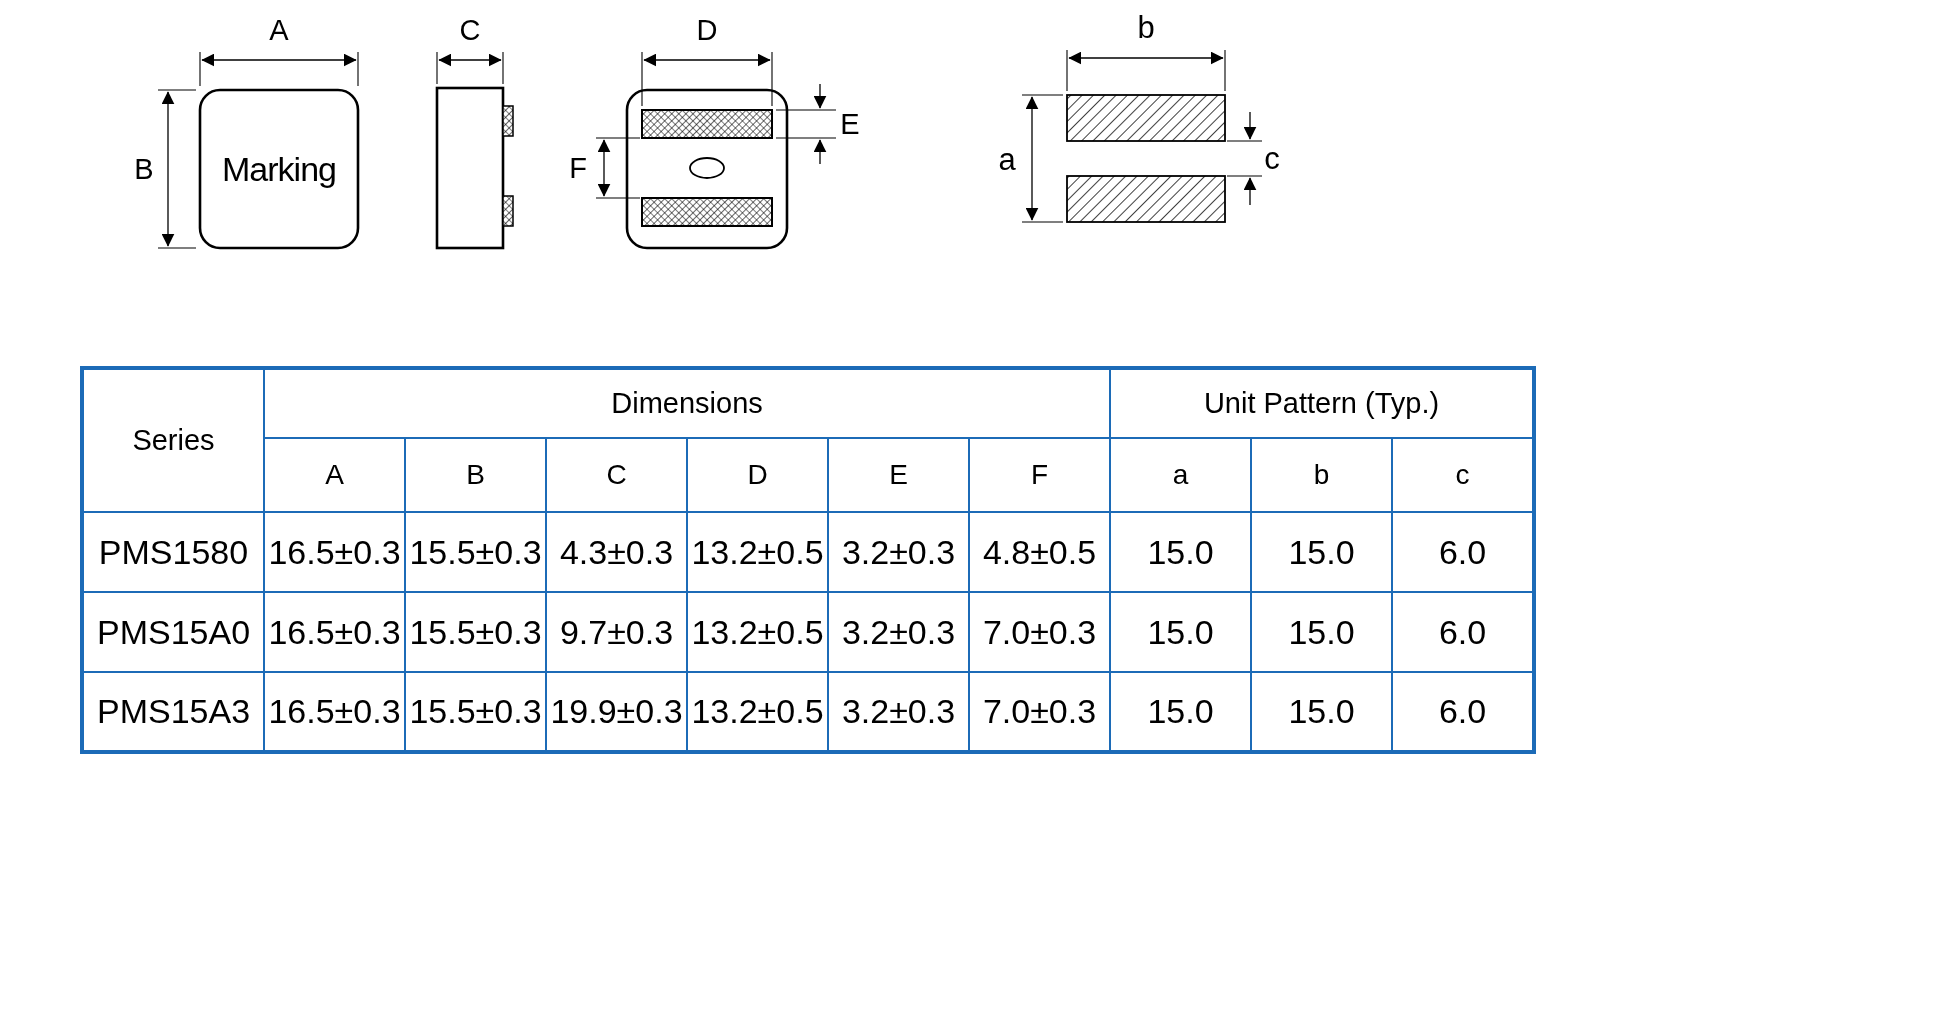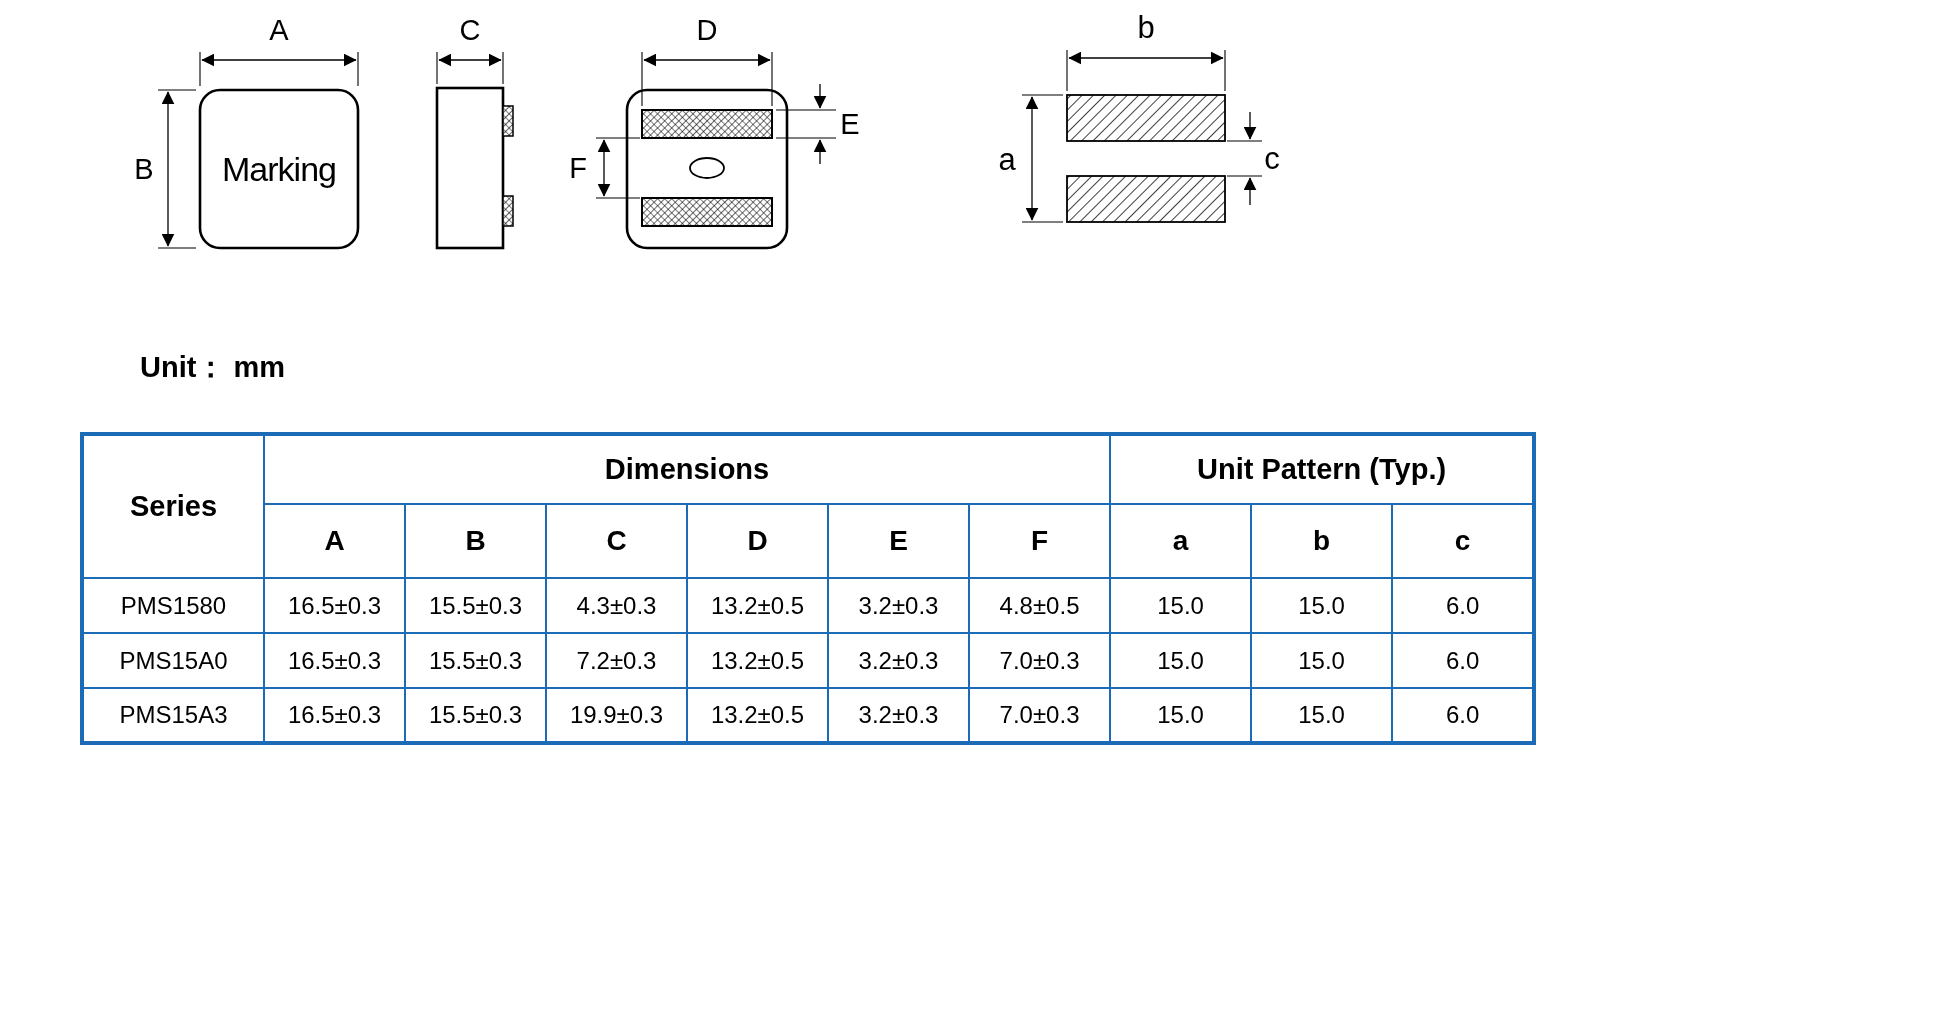--- a/index.html
+++ b/index.html
@@ -41,24 +41,24 @@
     margin: 44px 0 0 80px;
     border: 4px solid #1c6bb7;
   }
   .spec-table th, .spec-table td {
     border: 2px solid #1c6bb7;
     text-align: center;
     vertical-align: middle;
     padding: 0;
     background: #fff;
   }
-  .spec-table th { font-weight: bold; }
+  .spec-table th { font-weight: normal; }
   .row-groups th { height: 70px; font-size: 29px; }
   .row-cols th { height: 74px; font-size: 28px; }
-  .row-data td { height: 55px; font-size: 24px; font-weight: normal; }
+  .row-data td { height: 80px; font-size: 34px; font-weight: normal; }
   .series-head { font-size: 29px; }
 </style>
 </head>
 <body>
 
 <div class="page">
 
   <div class="drawings">
     <svg width="1934" height="322" viewBox="0 0 1934 322">
       <defs>
@@ -140,21 +140,20 @@
 
         <line x1="1227" y1="141" x2="1262" y2="141" class="ext-line"></line>
         <line x1="1227" y1="176" x2="1262" y2="176" class="ext-line"></line>
         <line x1="1250" y1="112" x2="1250" y2="139" class="dim-line" marker-end="url(#arr)"></line>
         <line x1="1250" y1="205" x2="1250" y2="178" class="dim-line" marker-end="url(#arr)"></line>
         <text x="1272" y="169" text-anchor="middle" class="dim-label-lc">c</text>
       </g>
     </svg>
   </div>
 
-  <div class="unit-label">Unit： mm</div>
 
   <table class="spec-table">
     <colgroup>
       <col style="width:182px">
       <col style="width:141px">
         <col style="width:141px">
         <col style="width:141px">
       <col style="width:141px">
         <col style="width:141px">
         <col style="width:141px">
@@ -188,21 +187,21 @@
         <td>3.2±0.3</td>
         <td>4.8±0.5</td>
         <td>15.0</td>
         <td>15.0</td>
         <td>6.0</td>
       </tr>
       <tr class="row-data">
         <td>PMS15A0</td>
         <td>16.5±0.3</td>
         <td>15.5±0.3</td>
-        <td>7.2±0.3</td>
+        <td>9.7±0.3</td>
         <td>13.2±0.5</td>
         <td>3.2±0.3</td>
         <td>7.0±0.3</td>
         <td>15.0</td>
         <td>15.0</td>
         <td>6.0</td>
       </tr>
       <tr class="row-data">
         <td>PMS15A3</td>
         <td>16.5±0.3</td>

